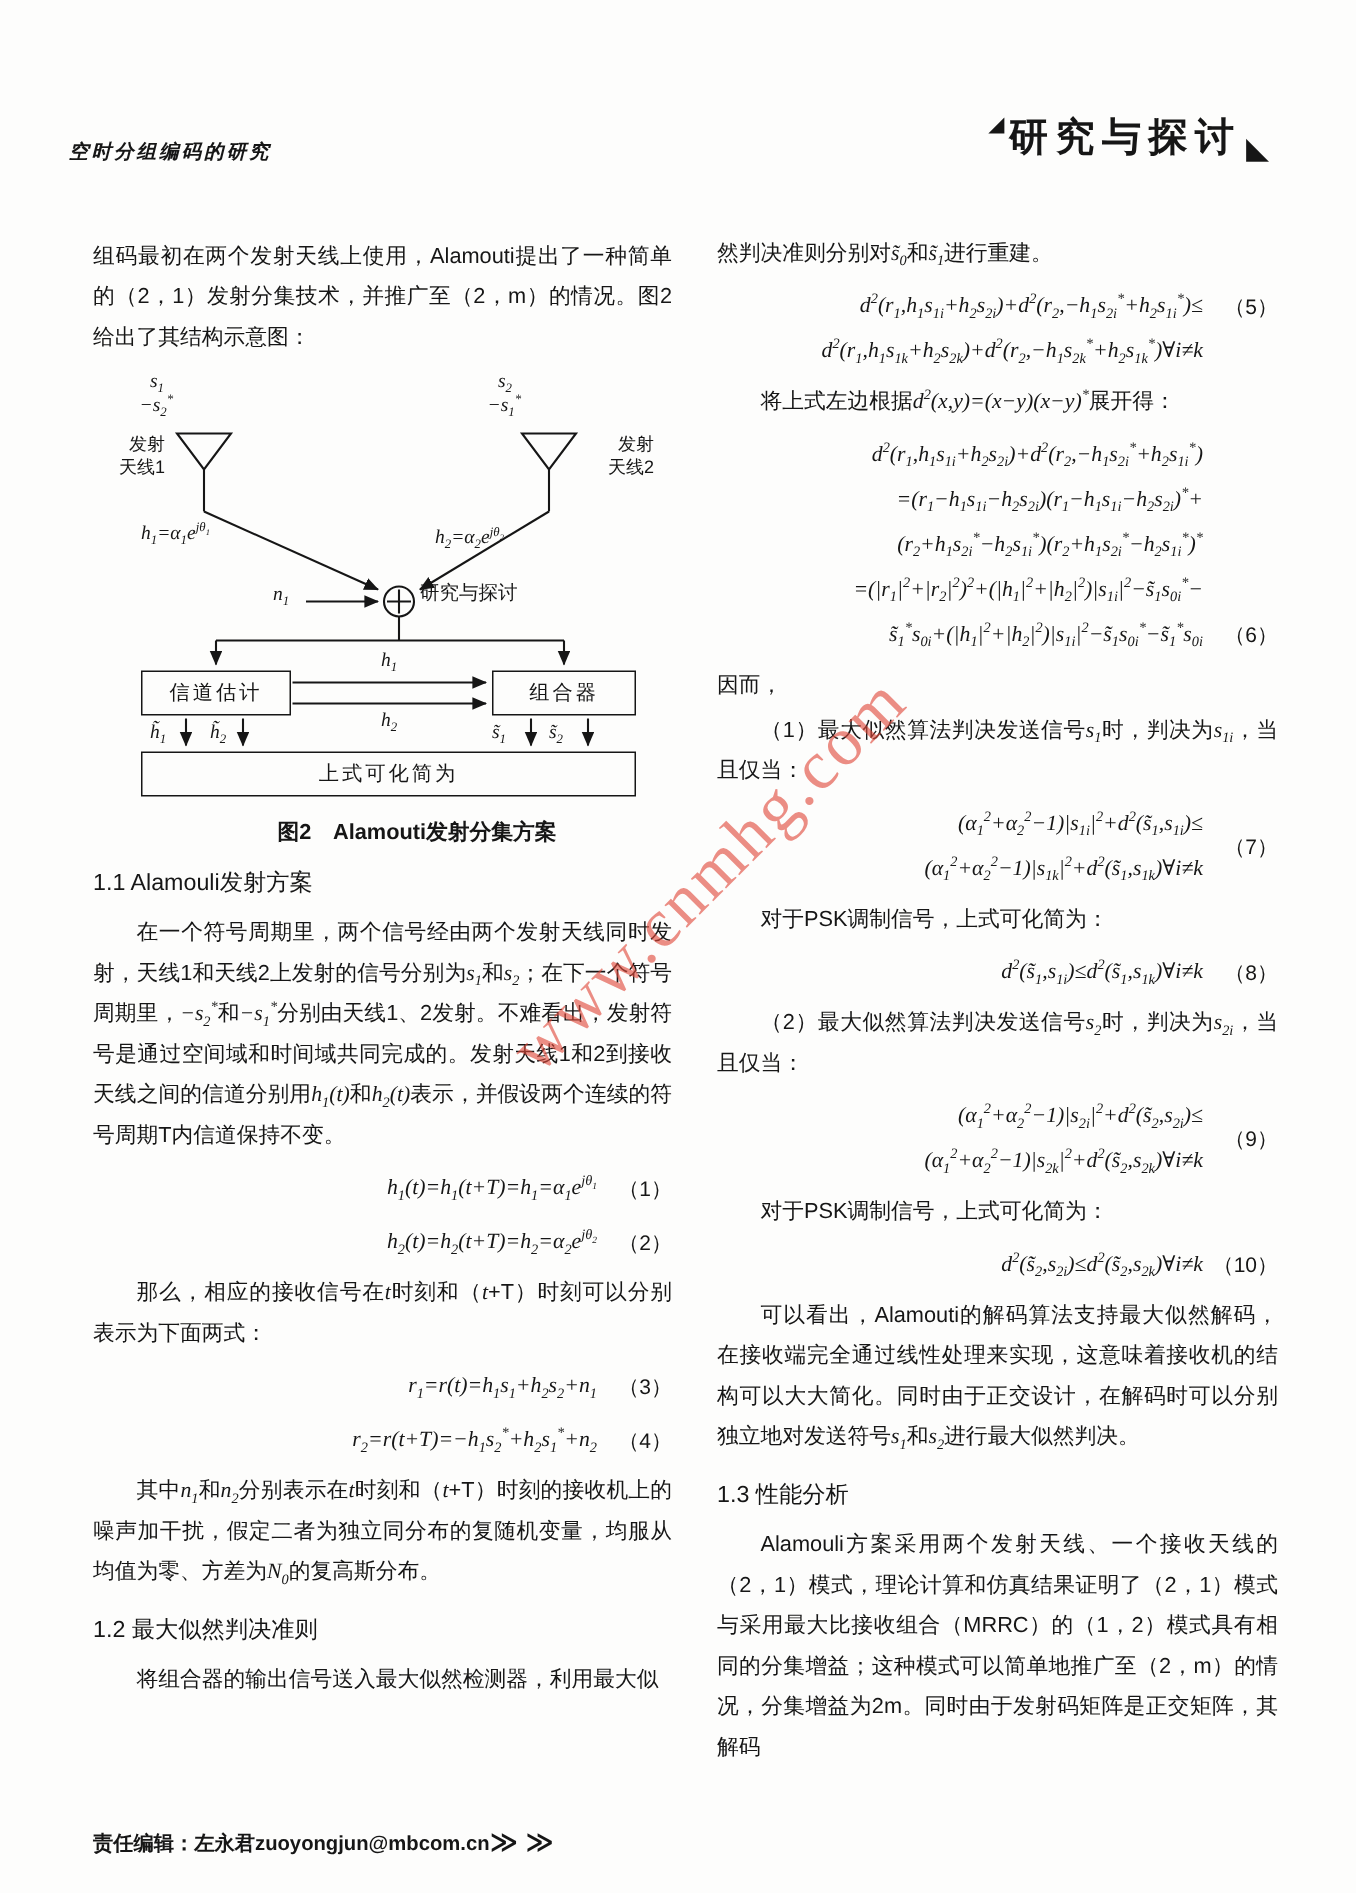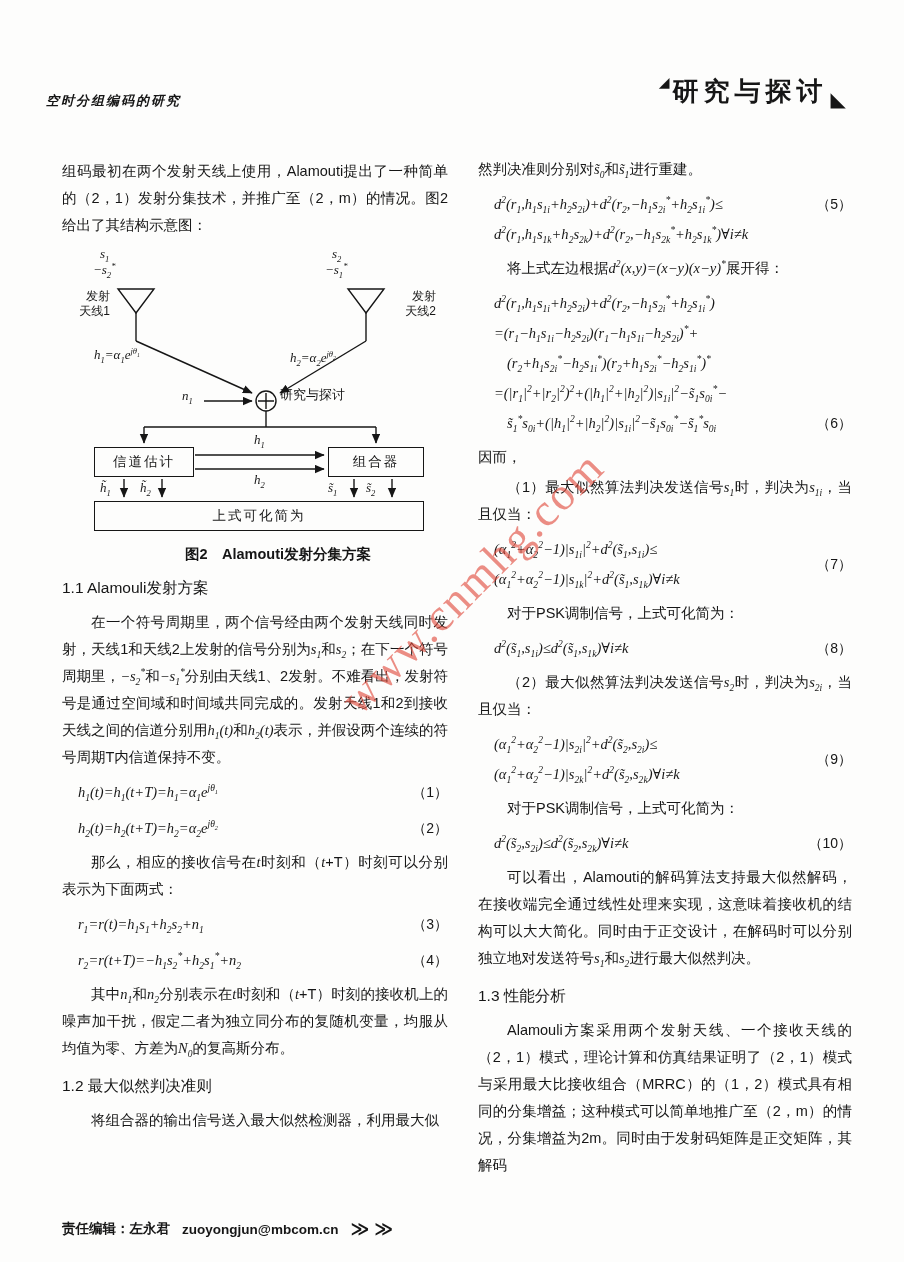--- a/index.html
+++ b/index.html
@@ -29,21 +29,21 @@
   .col-right { left: 478px; width: 374px; top: 156px; }
   .para { margin: 0 0 3px; font-size: 14.5px; line-height: 27px; text-align: justify; text-indent: 2em; }
   .para.noind { text-indent: 0; }
   .m { font-family: "Liberation Serif", "DejaVu Serif", serif; font-style: italic; }
   sub, sup { font-size: 66%; line-height: 0; }
   .sec { font-size: 15.5px; font-weight: normal; margin: 14px 0 10px; }
   
   .eq { display: flex; align-items: center; margin: 6px 0; }
   .eq.num-top { align-items: flex-start; }
   .eq.num-bottom { align-items: flex-end; }
-  .eq .lines { flex: 1; min-width: 0; }
+  .eq .lines { flex: 1; min-width: 0; text-align: right; }
   .eq-line {
     font-family: "Liberation Serif", "DejaVu Serif", serif; font-style: italic;
     font-size: 14.5px; line-height: 30px; white-space: nowrap; padding-left: 1.1em;
   }
   .eq-line.ind2 { padding-left: 2em; }
   .eq-num { width: 50px; flex: none; text-align: right; font-size: 14px; line-height: 30px; }
   
   .figwrap { margin: 10px 0 6px; }
   .figure { position: relative; width: 400px; height: 292px; margin-left: 4px; text-align: right; }
   .fig-svg { position: absolute; left: 0; top: 0; }
@@ -64,21 +64,21 @@
     transform: rotate(-45deg);
     font-family: "Liberation Serif", "DejaVu Serif", serif;
     font-size: 46px; letter-spacing: 2px;
     color: rgba(224, 72, 58, 0.62);
     pointer-events: none; z-index: 5;
   }
   
   .footer {
     position: absolute; left: 62px; top: 1218px;
     font-weight: bold; font-size: 13.5px;
-    display: flex; align-items: center; gap: 12px;
+    display: flex; align-items: center; 
   }
   .footer .chev { font-size: 18px; }
 </style>
 </head>
 <body>
 
 <div class="page">
 
   <div class="running-title">空时分组编码的研究</div>
   <div class="banner">

